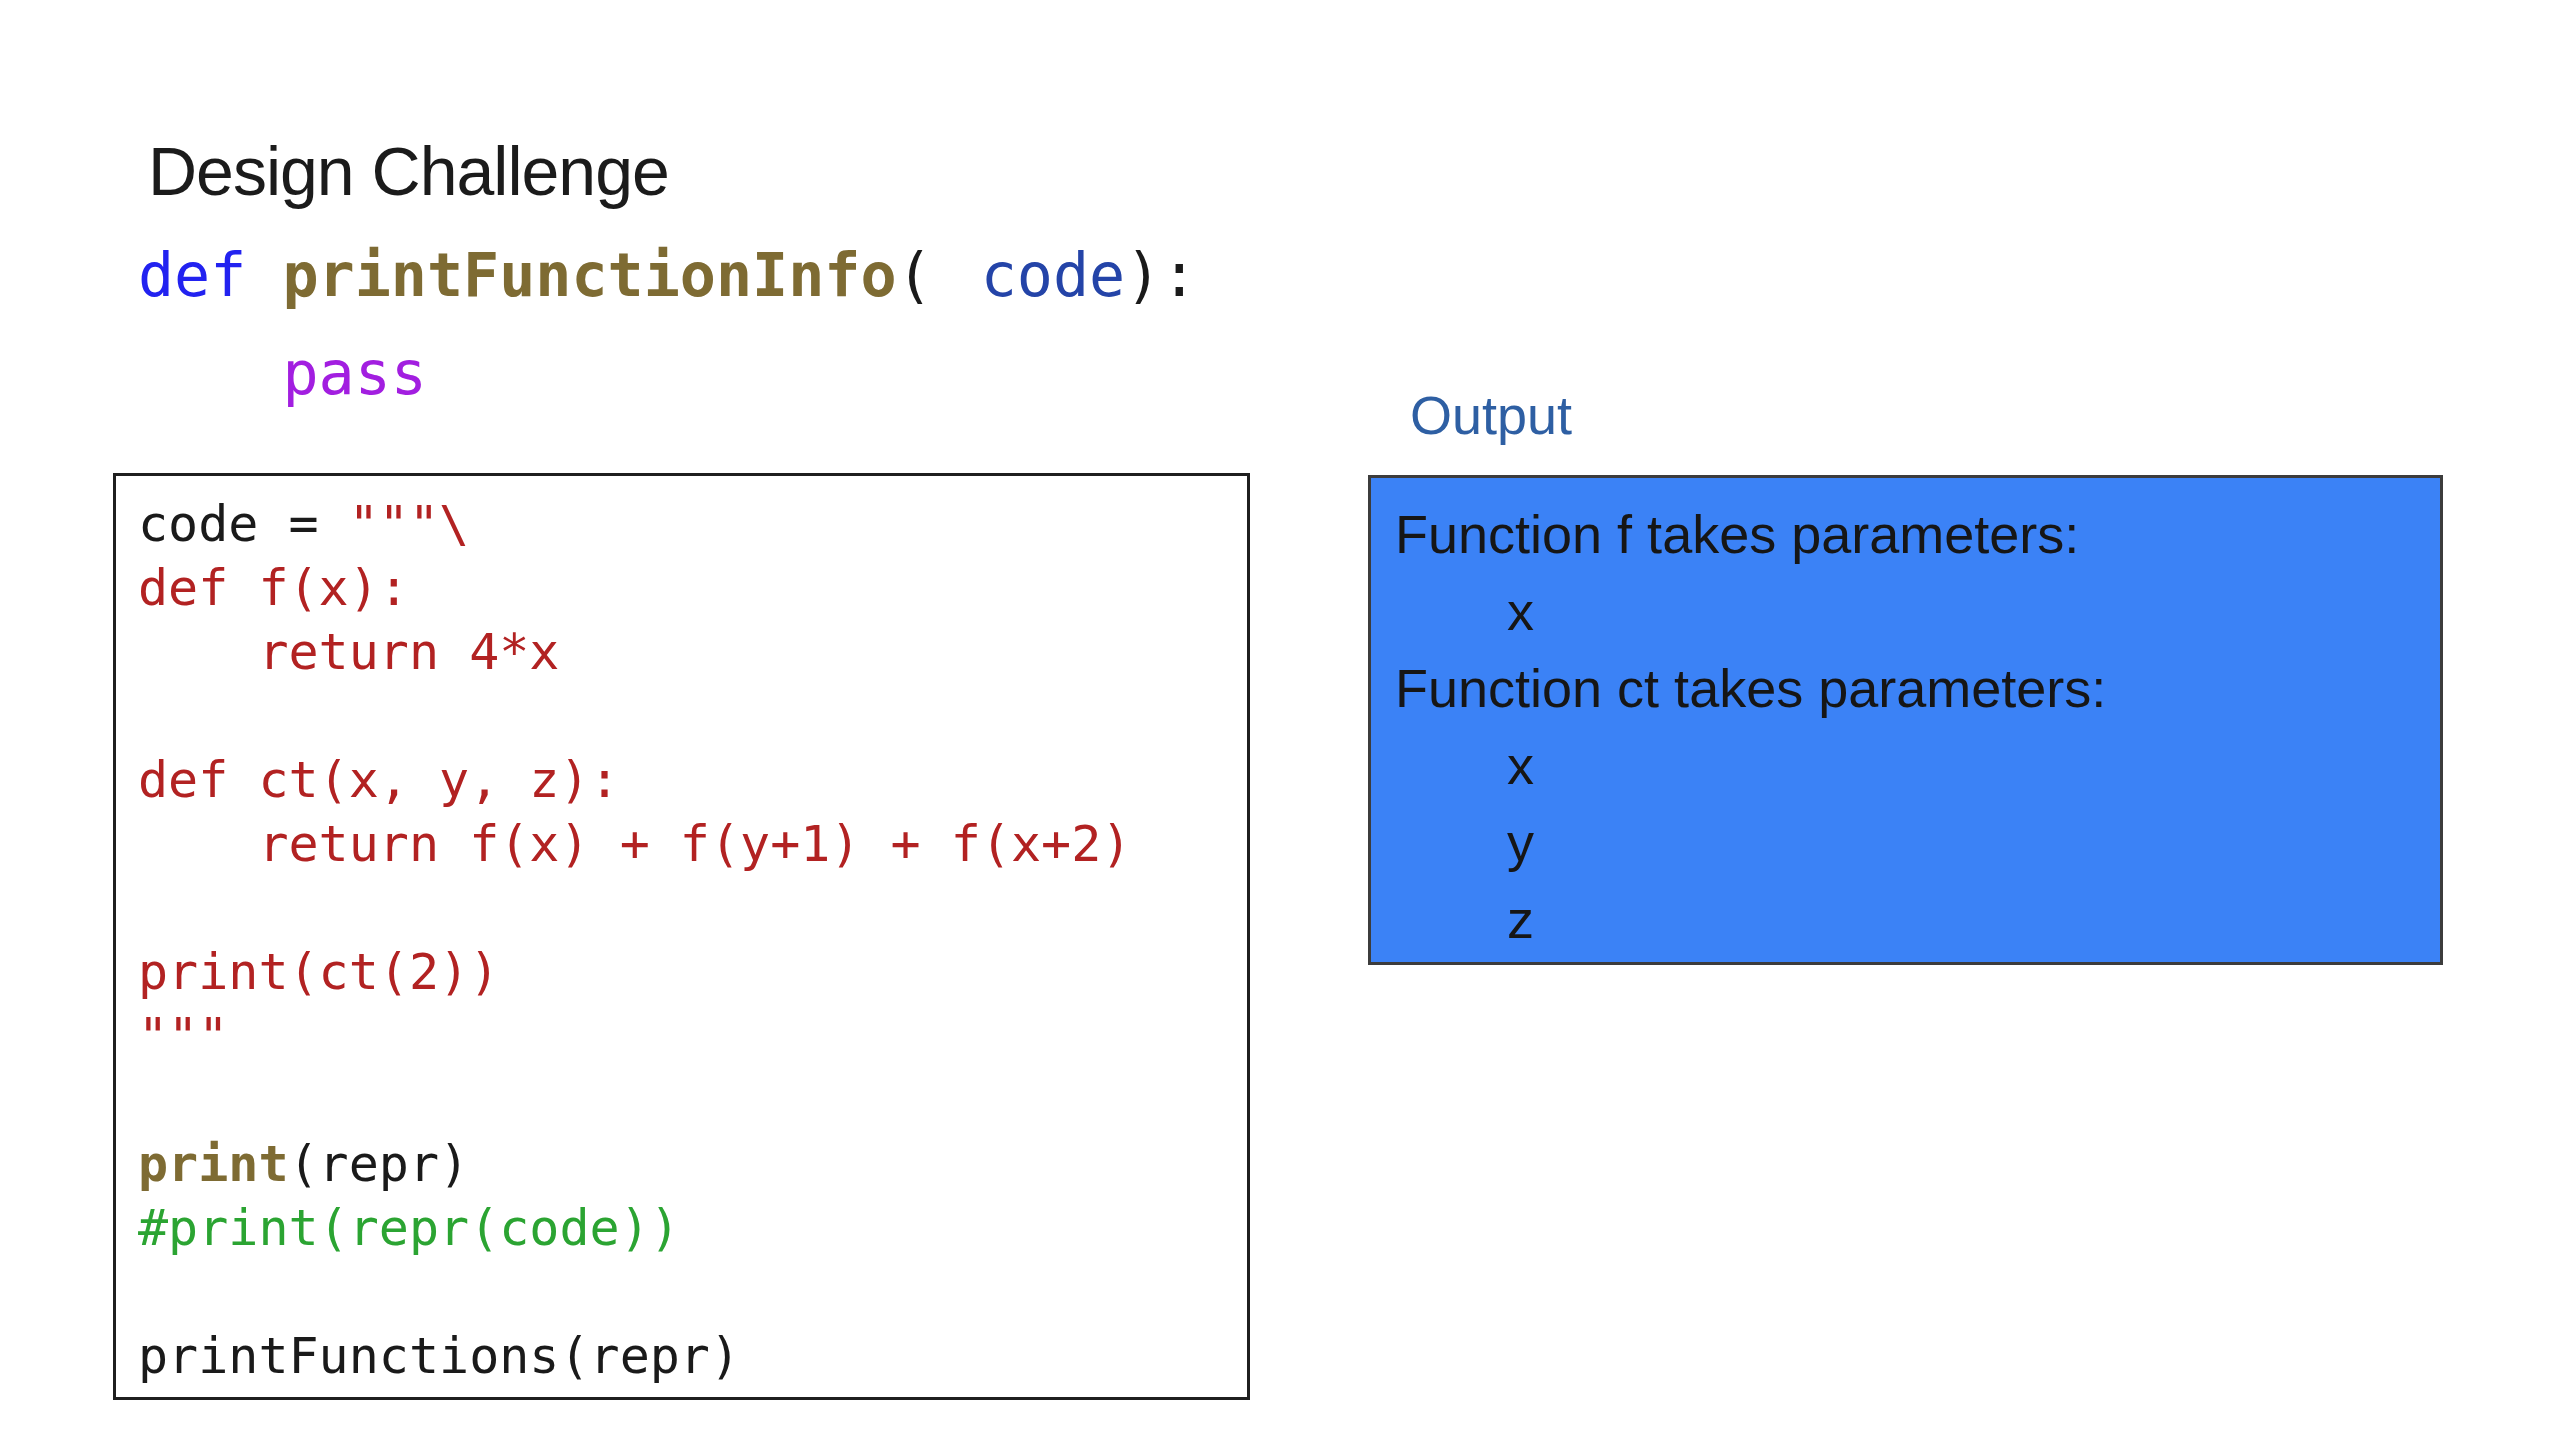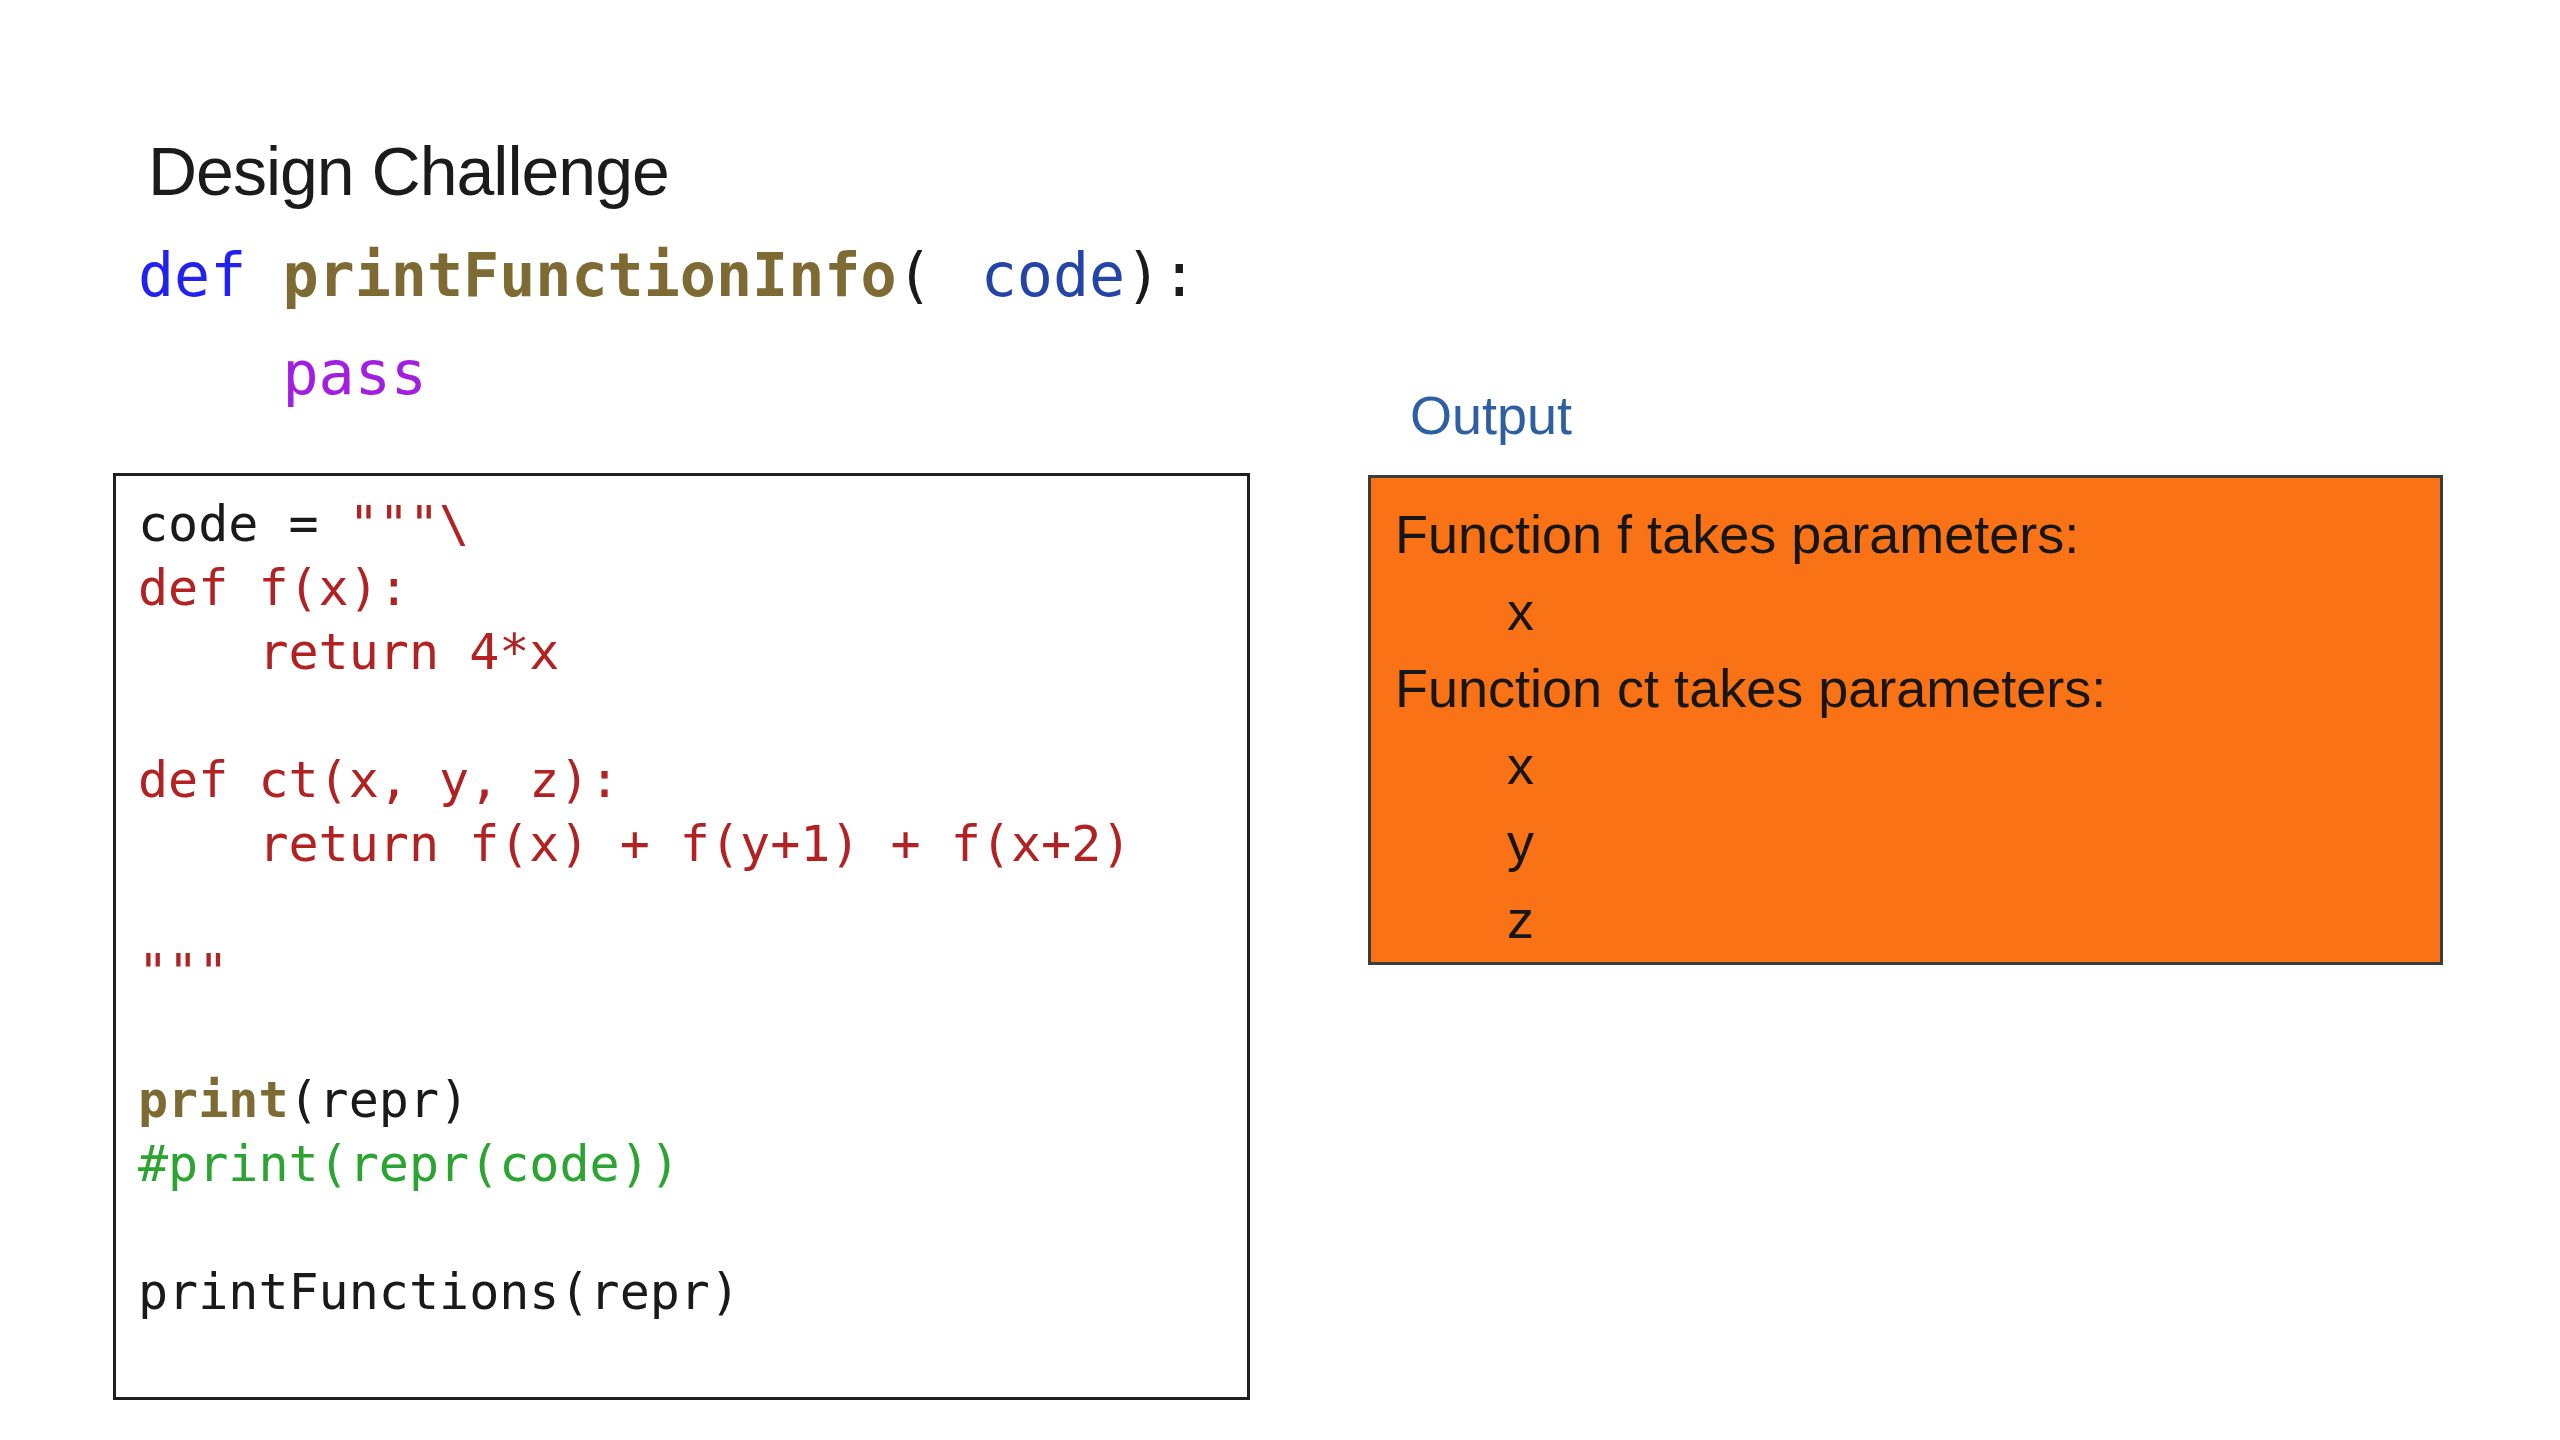--- a/index.html
+++ b/index.html
@@ -39,21 +39,21 @@
     color:var(--output-label-blue,#2e5fa3);
   }
   .output-box{
     position:absolute;left:1368px;top:475px;
     width:1075px;height:490px;
     border:3px solid var(--output-box-border,#3c3c3c);
     box-sizing:border-box;
     padding:18px 8px 0 24px;
     font-size:54px;line-height:77px;
     color:#161616;
-    background:#f97316;
+    background:#3b82f6;
   }
   .out-line{white-space:pre;}
   .out-line.indent{padding-left:112px;}
   .tok-plain{color:var(--code-black,#1a1a1a);}
   .tok-kw{color:var(--keyword-blue,#2222f0);}
   .tok-fn{color:var(--function-olive,#7e6b33);font-weight:bold;}
   .tok-param{color:var(--param-navy,#2444a8);margin-left:48px;}
   .tok-kw2{color:var(--keyword-purple,#a21ee0);}
   .tok-str{color:var(--string-red,#b22222);}
   .tok-cmt{color:var(--comment-green,#2ba432);}
@@ -71,20 +71,21 @@
     </div>
 
   <div class="code-box">
       <div class="code-line"><span class="tok-plain">code = </span><span class="tok-str">"""\</span></div>
       <div class="code-line"><span class="tok-str">def f(x):</span></div>
       <div class="code-line"><span class="tok-str">    return 4*x</span></div>
       <div class="code-line">&nbsp;</div>
       <div class="code-line"><span class="tok-str">def ct(x, y, z):</span></div>
       <div class="code-line"><span class="tok-str">    return f(x) + f(y+1) + f(x+2)</span></div>
       <div class="code-line">&nbsp;</div>
+      <div class="code-line"><span class="tok-str">print(ct(2))</span></div>
       <div class="code-line"><span class="tok-str">"""</span></div>
       <div class="code-line">&nbsp;</div>
       <div class="code-line"><span class="tok-fn">print</span><span class="tok-plain">(repr)</span></div>
       <div class="code-line"><span class="tok-cmt">#print(repr(code))</span></div>
       <div class="code-line">&nbsp;</div>
       <div class="code-line"><span class="tok-plain">printFunctions(repr)</span></div>
     </div>
 
   <div class="output-label">Output</div>
 

